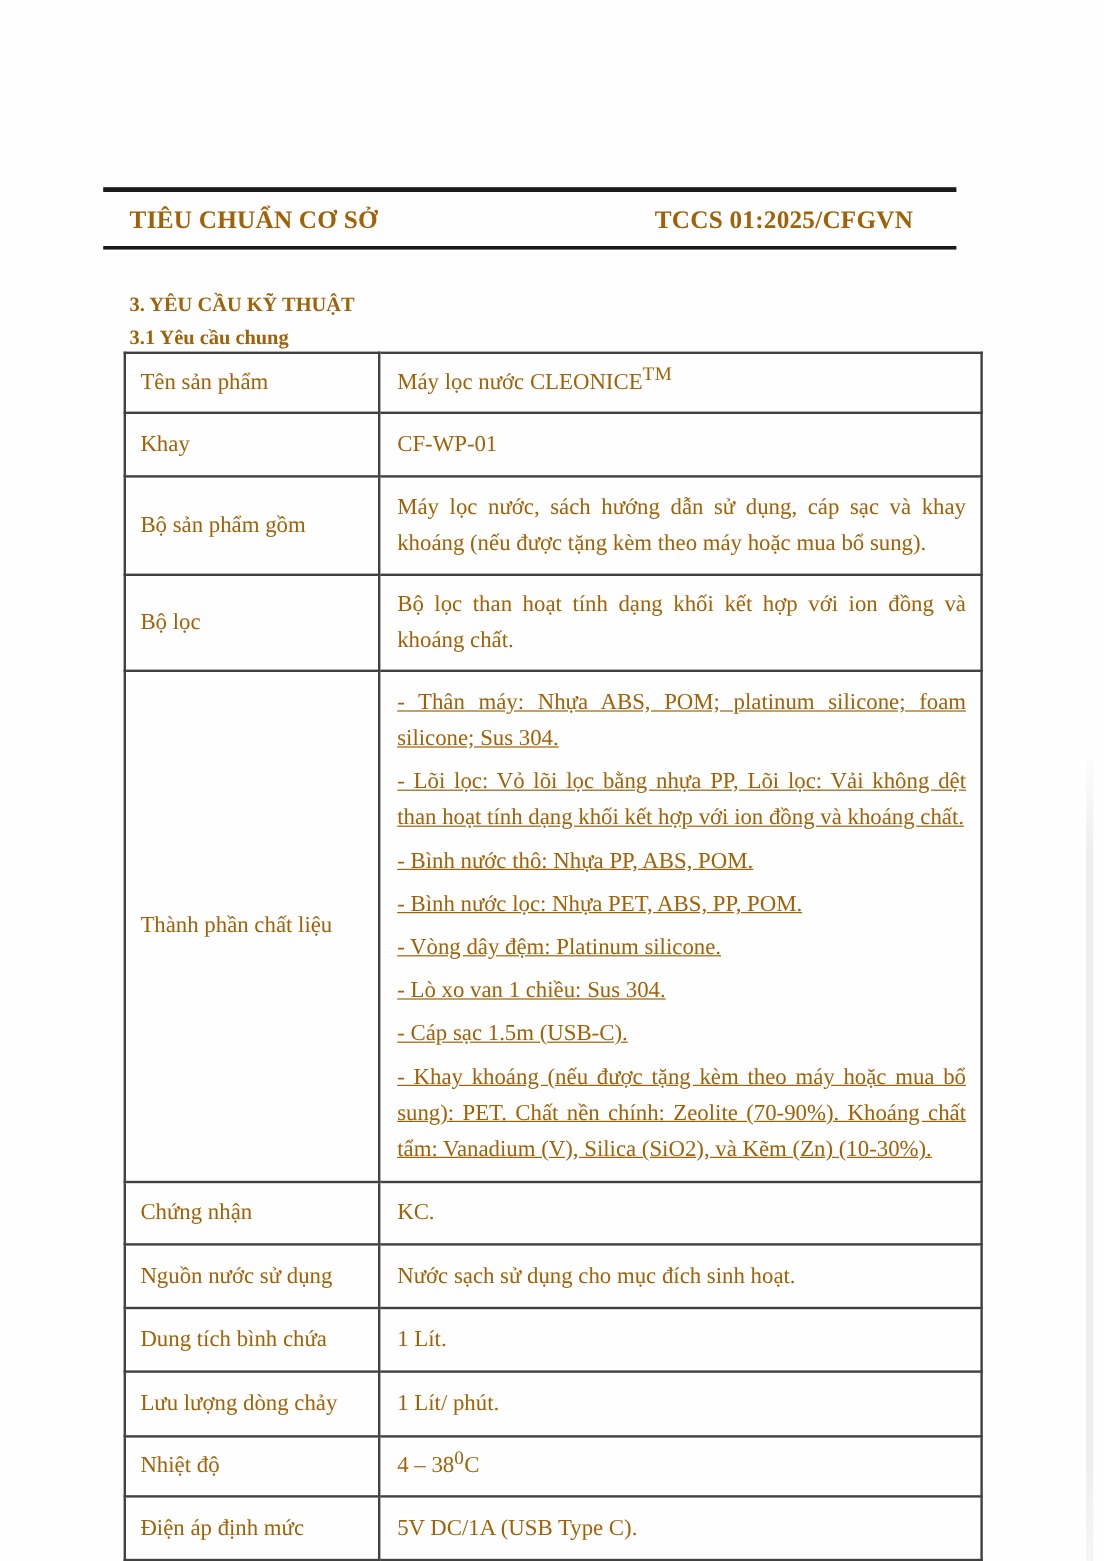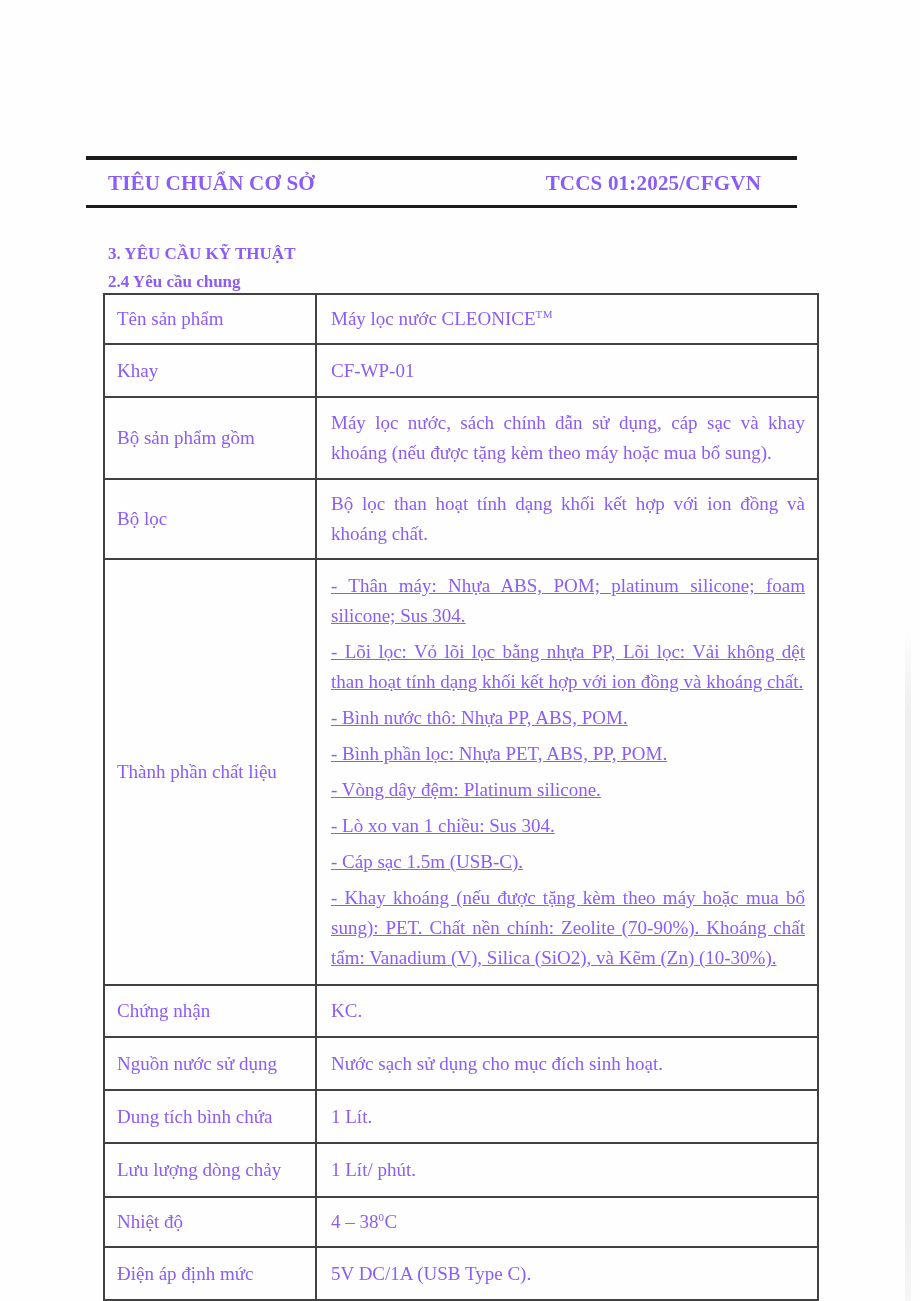--- a/index.html
+++ b/index.html
@@ -1,19 +1,19 @@
 <!DOCTYPE html>
 <html><head>
 <meta charset="utf-8">
 <style>
   html,body { margin:0; padding:0; background:#ffffff; }
   .page {
     position:relative; width:920px; height:1301px;
     background:#fefefe; overflow:hidden;
-    font-family:"Liberation Serif", serif; color:#8b5cf6;
+    font-family:"Liberation Serif", serif; color:#a16207;
   }
   
   .doc-header { position:absolute; left:86px; top:156px; width:711px; }
   .rule { height:3px; background:#1b1b1b; }
   .rule-top { height:4px; }
   .header-row {
     display:flex; justify-content:space-between; align-items:baseline;
     padding:11px 36px 9px 22px;
     font-weight:bold; font-size:21px; letter-spacing:0.2px;
   }
@@ -34,21 +34,21 @@
   tr.r4 td { height:389px; }
   tr.r5 td { height:42px; }
   tr.r6 td { height:43px;border-radius:18px; }
   tr.r7 td { height:43px; }
   tr.r8 td { height:44px; }
   tr.r9 td { height:40px; }
   tr.r10 td { height:43px; }
   tr.r11 td { height:44px; }
   td.value.list { padding-top:8px; padding-bottom:8px;text-decoration:underline; }
   td.value.list p { margin:0; padding:3px 0; line-height:30px; }
-  sup.sup-small { font-size:11px; vertical-align:super; line-height:0; letter-spacing:0.4px; }
+  sup.sup-small { font-size:16px; vertical-align:super; line-height:0; letter-spacing:0.4px; }
   
   .edge-shadow {
     position:absolute; left:905px; top:630px; width:6px; height:671px;
     background:linear-gradient(to bottom, #fdfdfd, #efefed 12%, #efefed 88%, #f6f6f4);
   }
 </style>
 </head>
 <body>
 
 <div class="page">
@@ -57,52 +57,52 @@
     <div class="rule rule-top"></div>
     <div class="header-row">
       <span>TIÊU CHUẨN CƠ SỞ</span>
       <span>TCCS 01:2025/CFGVN</span>
     </div>
     <div class="rule rule-bottom"></div>
   </div>
 
   <div class="section-head">
     <div>3. YÊU CẦU KỸ THUẬT</div>
-    <div>2.4 Yêu cầu chung</div>
+    <div>3.1 Yêu cầu chung</div>
   </div>
 
   <table class="spec-table">
     <colgroup>
         <col style="width:212px">
         <col>
       </colgroup>
     <tbody>
       <tr class="r0">
         <td class="label">Tên sản phẩm</td>
         <td class="value"><span>Máy lọc nước CLEONICE</span><sup class="sup-small">TM</sup></td>
       </tr>
       <tr class="r1">
         <td class="label">Khay</td>
         <td class="value">CF-WP-01</td>
       </tr>
       <tr class="r2">
         <td class="label">Bộ sản phẩm gồm</td>
-        <td class="value">Máy lọc nước, sách chính dẫn sử dụng, cáp sạc và khay khoáng (nếu được tặng kèm theo máy hoặc mua bổ sung).</td>
+        <td class="value">Máy lọc nước, sách hướng dẫn sử dụng, cáp sạc và khay khoáng (nếu được tặng kèm theo máy hoặc mua bổ sung).</td>
       </tr>
       <tr class="r3">
         <td class="label">Bộ lọc</td>
         <td class="value">Bộ lọc than hoạt tính dạng khối kết hợp với ion đồng và khoáng chất.</td>
       </tr>
       <tr class="r4">
         <td class="label">Thành phần chất liệu</td>
         <td class="value list">
           <p>- Thân máy: Nhựa ABS, POM; platinum silicone; foam silicone; Sus 304.</p>
           <p>- Lõi lọc: Vỏ lõi lọc bằng nhựa PP, Lõi lọc: Vải không dệt than hoạt tính dạng khối kết hợp với ion đồng và khoáng chất.</p>
           <p>- Bình nước thô: Nhựa PP, ABS, POM.</p>
-          <p>- Bình phần lọc: Nhựa PET, ABS, PP, POM.</p>
+          <p>- Bình nước lọc: Nhựa PET, ABS, PP, POM.</p>
           <p>- Vòng dây đệm: Platinum silicone.</p>
           <p>- Lò xo van 1 chiều: Sus 304.</p>
           <p>- Cáp sạc 1.5m (USB-C).</p>
           <p>- Khay khoáng (nếu được tặng kèm theo máy hoặc mua bổ sung): PET. Chất nền chính: Zeolite (70-90%). Khoáng chất tẩm: Vanadium (V), Silica (SiO2), và Kẽm (Zn) (10-30%).</p>
         </td>
       </tr>
       <tr class="r5">
         <td class="label">Chứng nhận</td>
         <td class="value">KC.</td>
       </tr>

